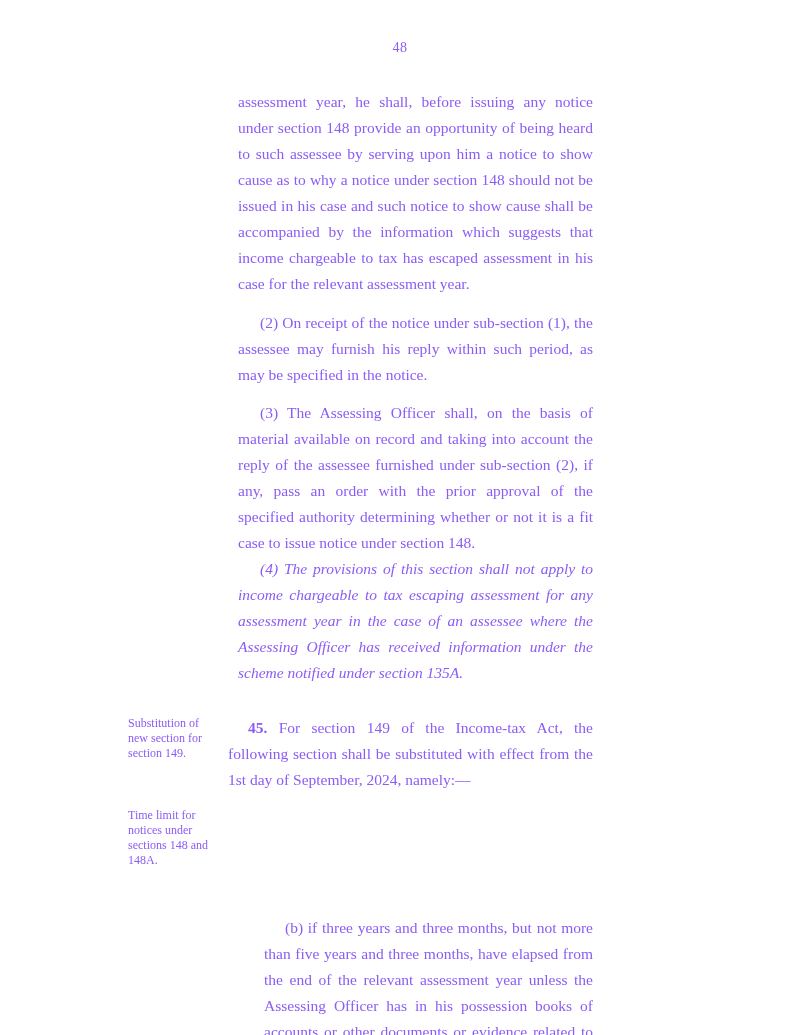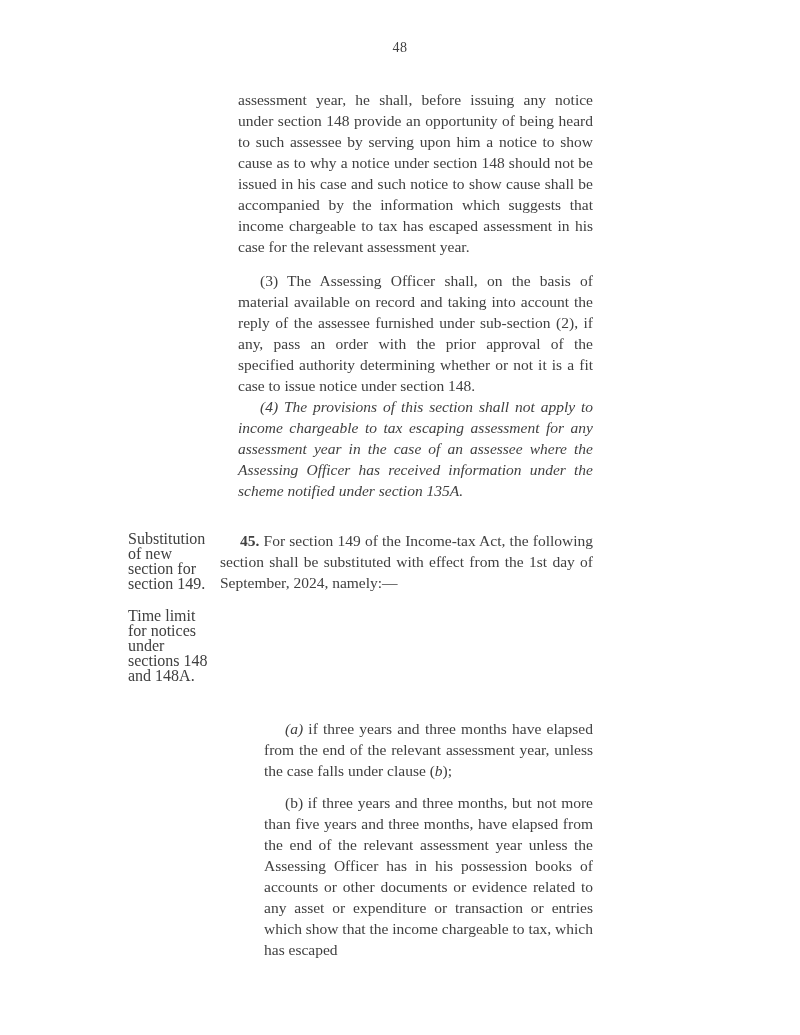--- a/index.html
+++ b/index.html
@@ -6,21 +6,21 @@
     margin: 0;
     padding: 0;
     background: #e8e8e8;
   }
   .page {
     position: relative;
     width: 800px;
     height: 1035px;
     margin: 0 auto;
     background: #ffffff;
-    color: #404040;
+    color: #8b5cf6;
     font-family: "Liberation Serif", "DejaVu Serif", serif;
     overflow: hidden;
   }
   .pageno {
     padding-top: 40px;
     width: 800px;
     text-align: center;
     font-size: 14px;
     line-height: 16px;
     margin-bottom: 33px;
@@ -29,36 +29,36 @@
   .doc-body {
     margin-left: 128px;
     width: 465px;
   }
   .row {
     display: grid;
     grid-template-columns: 92px 373px;
     align-items: start;
   }
   .note {
-    font-size: 16px;
+    font-size: 12px;
     line-height: 15px;
     padding-right: 12px;
     padding-top: 1px;
     text-align: left;
   }
   p.para {
     margin: 0;
     font-size: 15.5px;
-    line-height: 21px;
+    line-height: 26px;
     text-align: justify;
   }
   p.quoted   { margin-left: 18px; text-indent: 22px; }
   p.noindent { text-indent: 0; }
   p.opening  { text-indent: 38px; }
-  p.directive{ margin-left: 0;  text-indent: 20px; font-family: Liberation Serif, serif; }
+  p.directive{ margin-left: 8px;  text-indent: 20px; font-family: Liberation Serif, serif; }
   p.clause   { margin-left: 44px; text-indent: 21px; }
   .italic { font-style: italic; }
   .bold   { font-weight: bold; }
   
   [data-name="block-p1"]   { margin-bottom: 13px; }
   [data-name="block-p2"]   { margin-bottom: 12px; }
   [data-name="block-p3"]   { }
   [data-name="block-p4"]   { margin-bottom: 11px; font-style: italic; }
   [data-name="block-expl"] { margin-bottom: 17px; }
   [data-name="block-p45"]  { margin-bottom: 14px; }
@@ -69,40 +69,43 @@
 </head>
 <body>
 
 <div class="page" data-name="document-page">
   <div class="pageno" data-name="page-number">48</div>
   <div class="doc-body" data-name="document-body">
       <div class="row" data-name="block-p1">
         <div class="note" data-name="margin-note-empty"></div>
         <p class="para quoted noindent" data-name="paragraph-p1"><span data-name="text-run">assessment year, he shall, before issuing any notice under section 148 provide an opportunity of being heard to such assessee by serving upon him a notice to show cause as to why a notice under section 148 should not be issued in his case and such notice to show cause shall be accompanied by the information which suggests that income chargeable to tax has escaped assessment in his case for the relevant assessment year.</span></p>
       </div>
+      <div class="row" data-name="block-p2">
+        <div class="note" data-name="margin-note-empty"></div>
+        <p class="para quoted" data-name="paragraph-p2"><span data-name="text-run">(2) On receipt of the notice under sub-section (1), the assessee may furnish his reply within such period, as may be specified in the notice.</span></p>
+      </div>
       <div class="row" data-name="block-p3">
         <div class="note" data-name="margin-note-empty"></div>
         <p class="para quoted" data-name="paragraph-p3"><span data-name="text-run">(3) The Assessing Officer shall, on the basis of material available on record and taking into account the reply of the assessee furnished under sub-section (2), if any, pass an order with the prior approval of the specified authority determining whether or not it is a fit case to issue notice under section 148.</span></p>
       </div>
       <div class="row" data-name="block-p4">
         <div class="note" data-name="margin-note-empty"></div>
         <p class="para quoted" data-name="paragraph-p4"><span data-name="text-run">(4) The provisions of this section shall not apply to income chargeable to tax escaping assessment for any assessment year in the case of an assessee where the Assessing Officer has received information under the scheme notified under section 135A.</span></p>
       </div>
       <div class="row" data-name="block-expl">
         <div class="note" data-name="margin-note-empty"></div>
       </div>
       <div class="row" data-name="block-p45">
         <div class="note" data-name="margin-note">Substitution of new section for section 149.</div>
         <p class="para directive" data-name="paragraph-p45"><span class="bold" data-name="text-run">45.</span><span data-name="text-run"> For section 149 of the Income-tax Act, the following section shall be substituted with effect from the 1st day of September, 2024, namely:—</span></p>
       </div>
       <div class="row" data-name="block-p149">
         <div class="note" data-name="margin-note">Time limit for notices under sections 148 and 148A.</div>
       </div>
       <div class="row" data-name="block-ca">
         <div class="note" data-name="margin-note-empty"></div>
-        <p class="para clause" data-name="paragraph-ca"><span class="italic" data-name="text-run">(a)</span><span data-name="text-run"> if three years and three months have elapsed from the end of the relevant assessment year, unless the case falls under clause (</span><span class="italic" data-name="text-run">b</span><span data-name="text-run">);</span></p>
       </div>
       <div class="row" data-name="block-cb">
         <div class="note" data-name="margin-note-empty"></div>
         <p class="para clause" data-name="paragraph-cb"><span data-name="text-run">(b) if three years and three months, but not more than five years and three months, have elapsed from the end of the relevant assessment year unless the Assessing Officer has in his possession books of accounts or other documents or evidence related to any asset or expenditure or transaction or entries which show that the income chargeable to tax, which has escaped</span></p>
       </div>
     </div>
 </div>
 
 </body></html>

